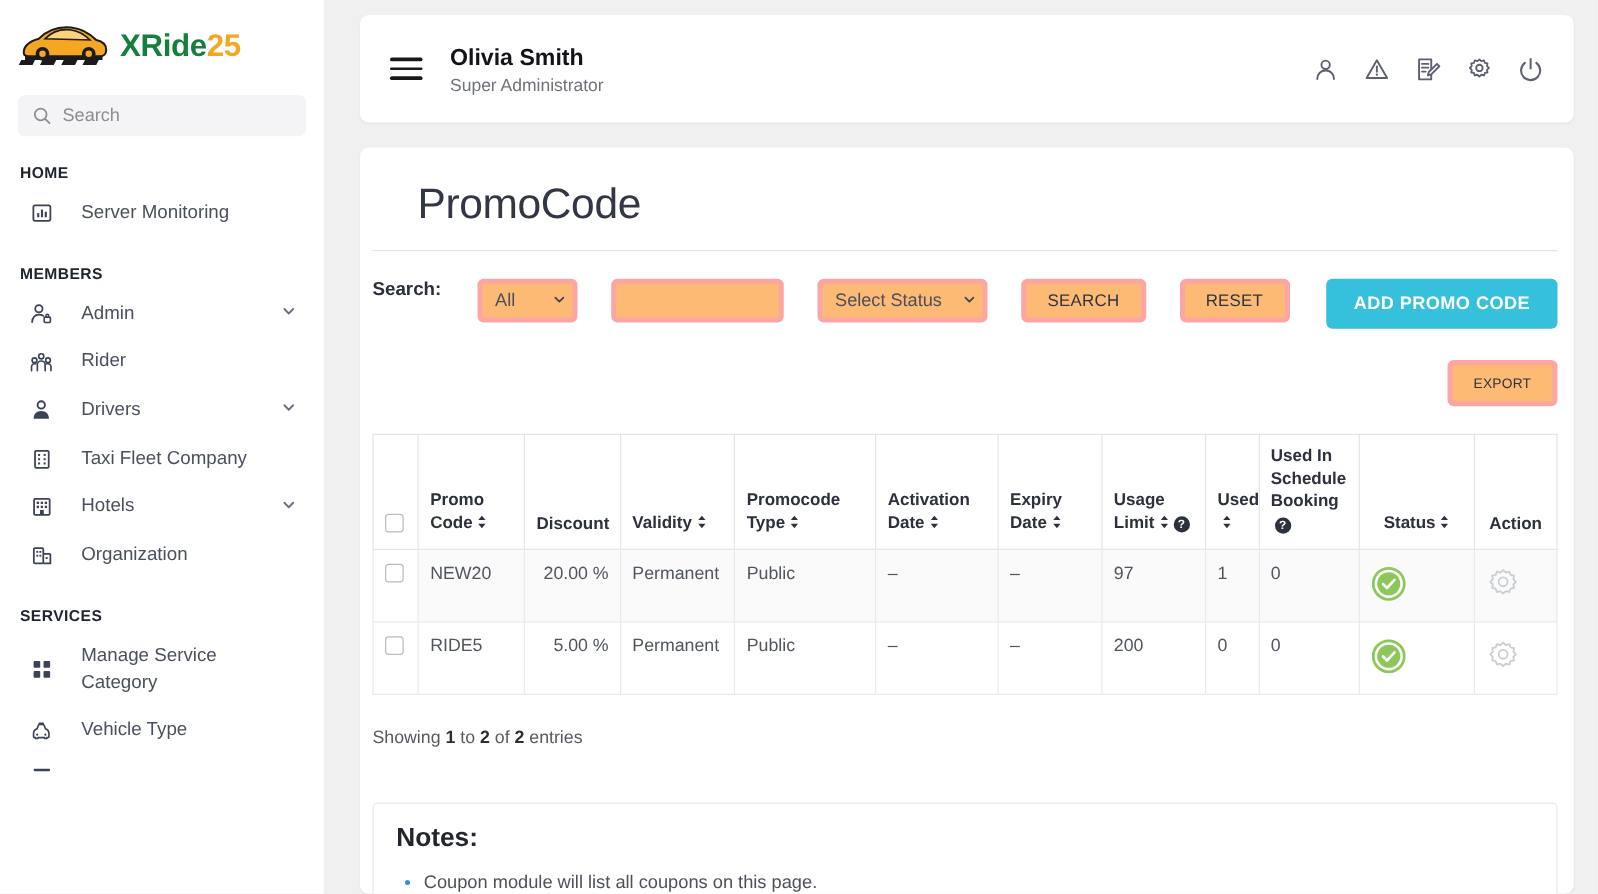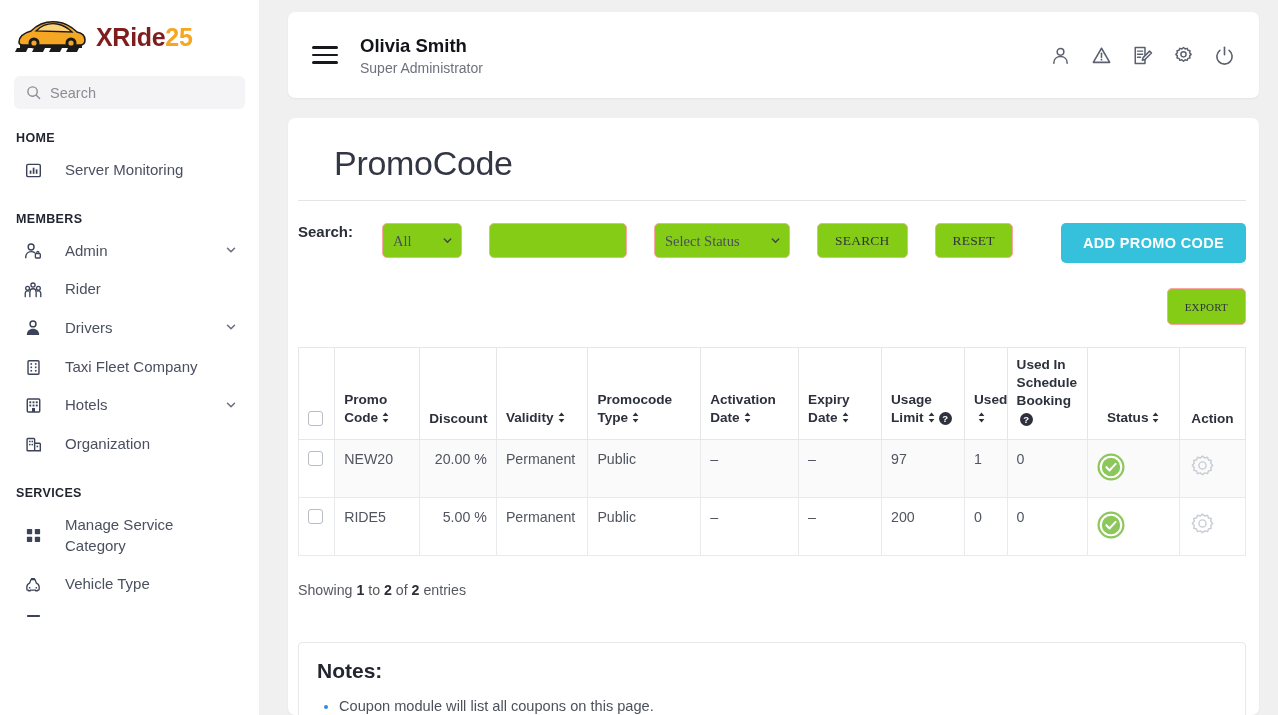--- a/index.html
+++ b/index.html
@@ -17,21 +17,21 @@
   .sidebar {
     width: 259px; height: 715px; background: #ffffff;
     flex: 0 0 259px; overflow: hidden; position: relative;
   }
   .logo-row {
     display: flex; align-items: center; gap: 8px;
     padding: 14px 0 10px 14px;
   }
   .logo-car { width: 74px; height: 46px; flex: 0 0 74px; }
   .logo-text { font-size: 25px; font-weight: 700; letter-spacing: -0.3px; }
-  .logo-text .b { color: #7f1d1d; }
+  .logo-text .b { color: #15803d; }
   .logo-text .o { color: #f5a623; }
 
   .search-box {
     margin: 6px 14px 0 14px; height: 33px;
     background: #f4f4f6; border-radius: 6px;
     display: flex; align-items: center; gap: 9px; padding: 0 12px;
   }
   .search-box .ph { color: #8b8d95; font-size: 14.5px; }
 
   .sb-head {
@@ -78,23 +78,23 @@
   .card-inner { padding: 0 0 0 0; }
   .page-title {
     font-size: 34px; font-weight: 400; color: #333744;
     padding: 0 0 17px 0; letter-spacing: -0.3px; margin-left: 36px;
   }
   .rule { border-top: 1px solid #e3e5e9; margin: 0 0 22px 0; }
 
   .filters { display: flex; align-items: flex-start; gap: 27px; }
   .flabel { font-size: 15px; font-weight: 700; color: #2b2f3a; margin-right: 2px; }
   .sel, .txt, .btn-o {
-    height: 35px; border: 1px solid #fca5a5; border-radius: 5px;
-    background: #84cc16; font-size: 14.5px; color: #4a4f5c;
-    font-family: Liberation Serif, serif;
+    height: 35px; border: 4px solid #fca5a5; border-radius: 5px;
+    background: #fdba74; font-size: 14.5px; color: #4a4f5c;
+    font-family: Liberation Sans, sans-serif;
   }
   .sel {
     padding: 0 26px 0 10px; appearance: none;
     background-image: none; cursor: pointer;
   }
   .sel-wrap { position: relative; display: inline-block; }
   .sel-wrap .cv {
     position: absolute; right: 9px; top: 50%; transform: translateY(-50%);
     pointer-events: none; color: #3f4452;
   }

